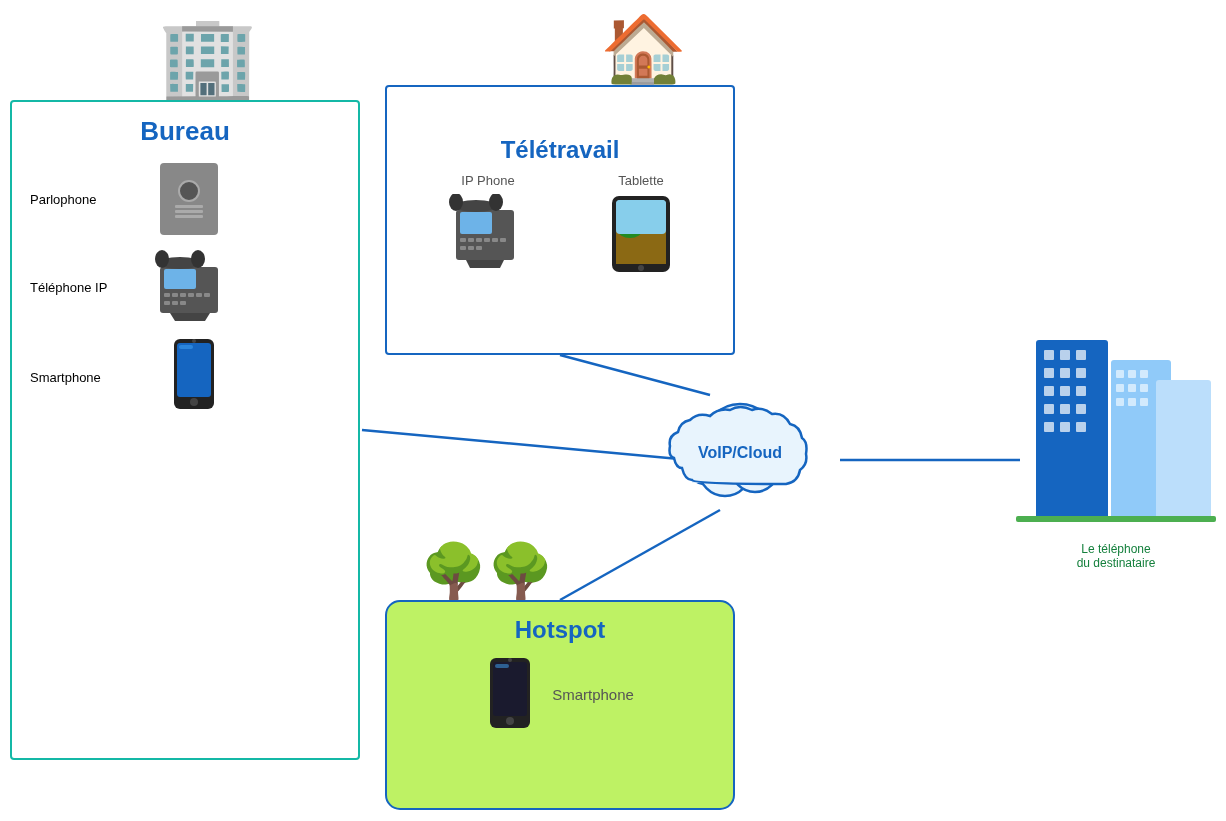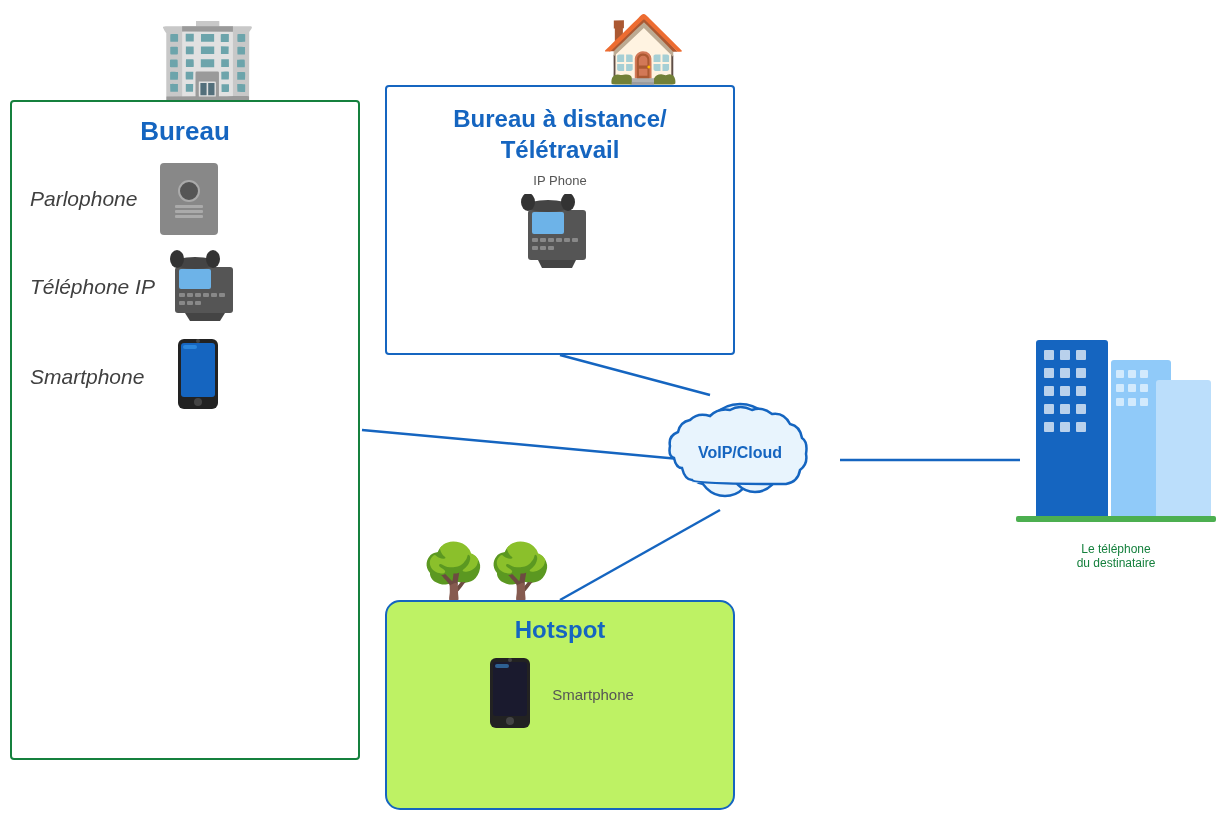--- a/index.html
+++ b/index.html
@@ -12,43 +12,42 @@
       overflow: hidden;
     }
 
     
     .bureau-box {
       position: absolute;
       left: 10px;
       top: 100px;
       width: 350px;
       height: 660px;
-      border: 2px solid #15803d;
+      border: 2px solid #14b8a6;
       border-radius: 4px;
       background: #fff;
     }
     .bureau-title {
       color: #1565C0;
       font-size: 26px;
       font-weight: bold;
       text-align: center;
       margin-top: 14px;
       margin-bottom: 10px;
     }
     .bureau-item {
       display: flex;
       align-items: center;
       padding: 6px 18px;
       margin-bottom: 2px;
     }
     .bureau-item-label {
-      font-size: 21px;
-      color: #404040;
+      font-size: 13px;
+      color: #000000;
       min-width: 110px;
-      font-style: italic;
     }
 
     
     .building-top-left {
       position: absolute;
       left: 158px;
       top: 10px;
       font-size: 80px;
     }
 
@@ -294,21 +293,21 @@
         <circle cx="24" cy="2" r="2" fill="#444"></circle>
       </svg>
     </div>
   </div>
 </div>
 
 <div class="house-icon">🏠</div>
 
 <div class="remote-box">
   <div class="remote-title">
-    <span>Bureau à distance/</span><br>
+    <br>
     <span>Télétravail</span>
   </div>
   <div class="remote-devices">
 
     <div class="remote-device">
       <span class="remote-device-label">IP Phone</span>
       <svg width="80" height="78" viewBox="0 0 80 78">
         <rect x="8" y="16" width="58" height="50" rx="3" fill="#555"></rect>
         <rect x="12" y="18" width="32" height="22" rx="2" fill="#6db3e8"></rect>
         <rect x="12" y="44" width="6" height="4" rx="1" fill="#888"></rect>
@@ -320,20 +319,33 @@
         <rect x="12" y="52" width="6" height="4" rx="1" fill="#888"></rect>
         <rect x="20" y="52" width="6" height="4" rx="1" fill="#888"></rect>
         <rect x="28" y="52" width="6" height="4" rx="1" fill="#888"></rect>
         <ellipse cx="28" cy="12" rx="22" ry="6" fill="#444"></ellipse>
         <ellipse cx="8" cy="8" rx="7" ry="9" fill="#333"></ellipse>
         <ellipse cx="48" cy="8" rx="7" ry="9" fill="#333"></ellipse>
         <polygon points="18,66 56,66 52,74 22,74" fill="#444"></polygon>
       </svg>
     </div>
 
+    <div class="remote-device">
+      <span class="remote-device-label">Tablette</span>
+      <svg width="62" height="80" viewBox="0 0 62 80">
+        <rect x="2" y="2" width="58" height="76" rx="7" fill="#222"></rect>
+        <rect x="6" y="6" width="50" height="64" rx="4" fill="#87CEEB"></rect>
+
+        <circle cx="31" cy="74" r="3" fill="#444"></circle>
+
+        <rect x="6" y="36" width="50" height="34" rx="0" fill="#8B6914"></rect>
+        <ellipse cx="20" cy="36" rx="12" ry="8" fill="#228B22"></ellipse>
+        <rect x="6" y="6" width="50" height="34" rx="4" fill="#87CEEB"></rect>
+      </svg>
+    </div>
   </div>
 </div>
 
 <div class="tree-icons">🌳🌳</div>
 
 <div class="hotspot-box">
   <div class="hotspot-title">Hotspot</div>
   <div class="hotspot-content">
     <svg width="48" height="72" viewBox="0 0 48 72">
       <rect x="4" y="0" width="40" height="70" rx="6" fill="#222"></rect>

